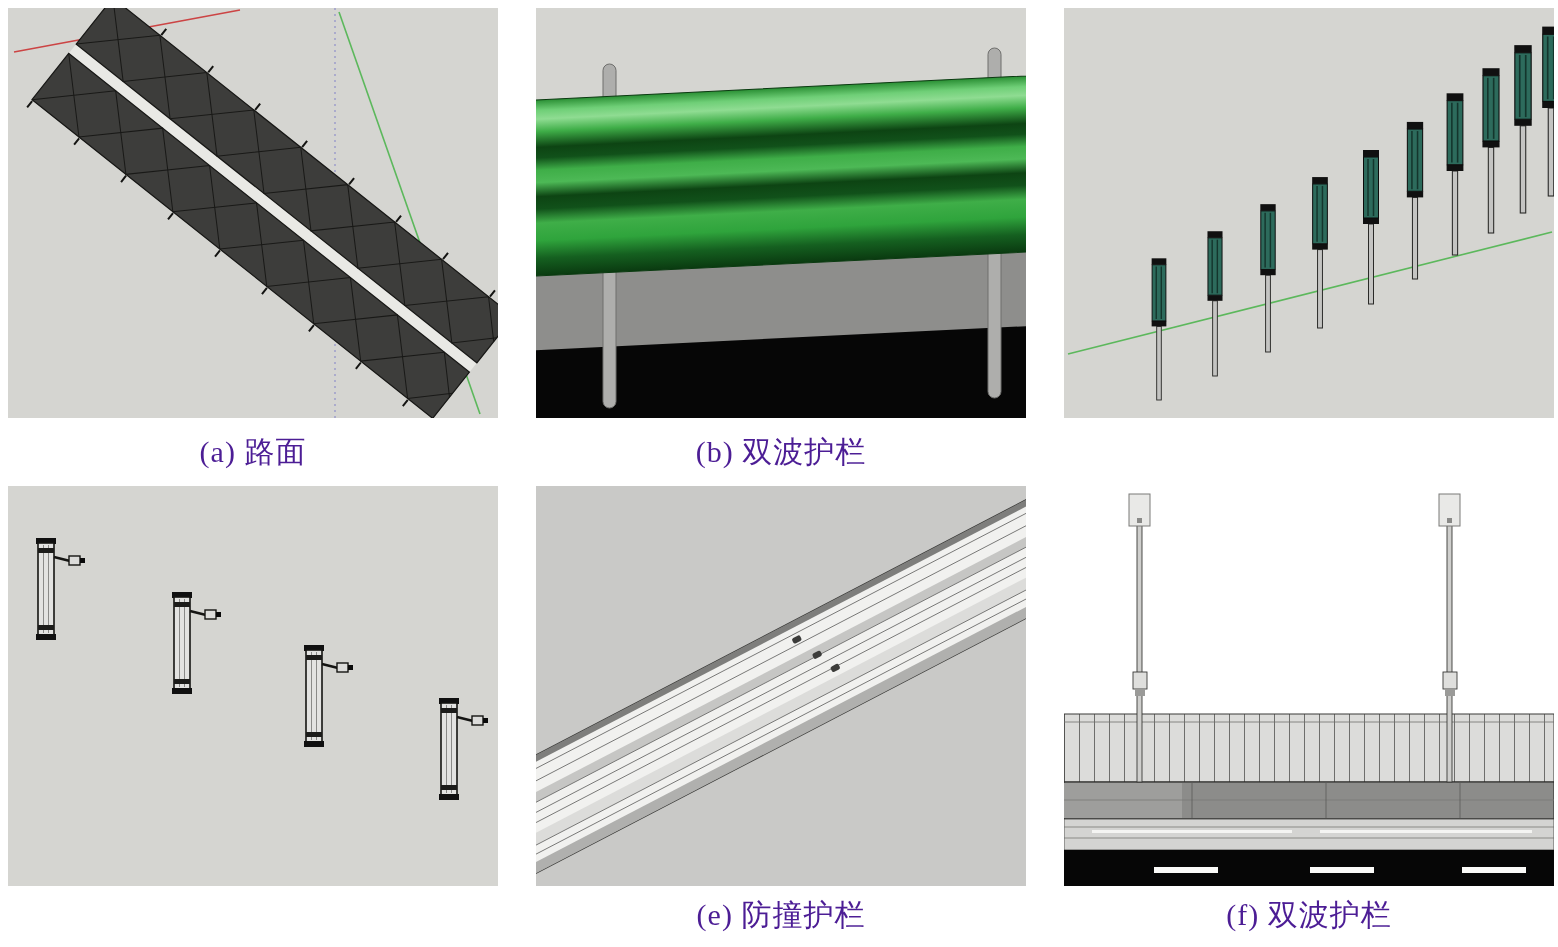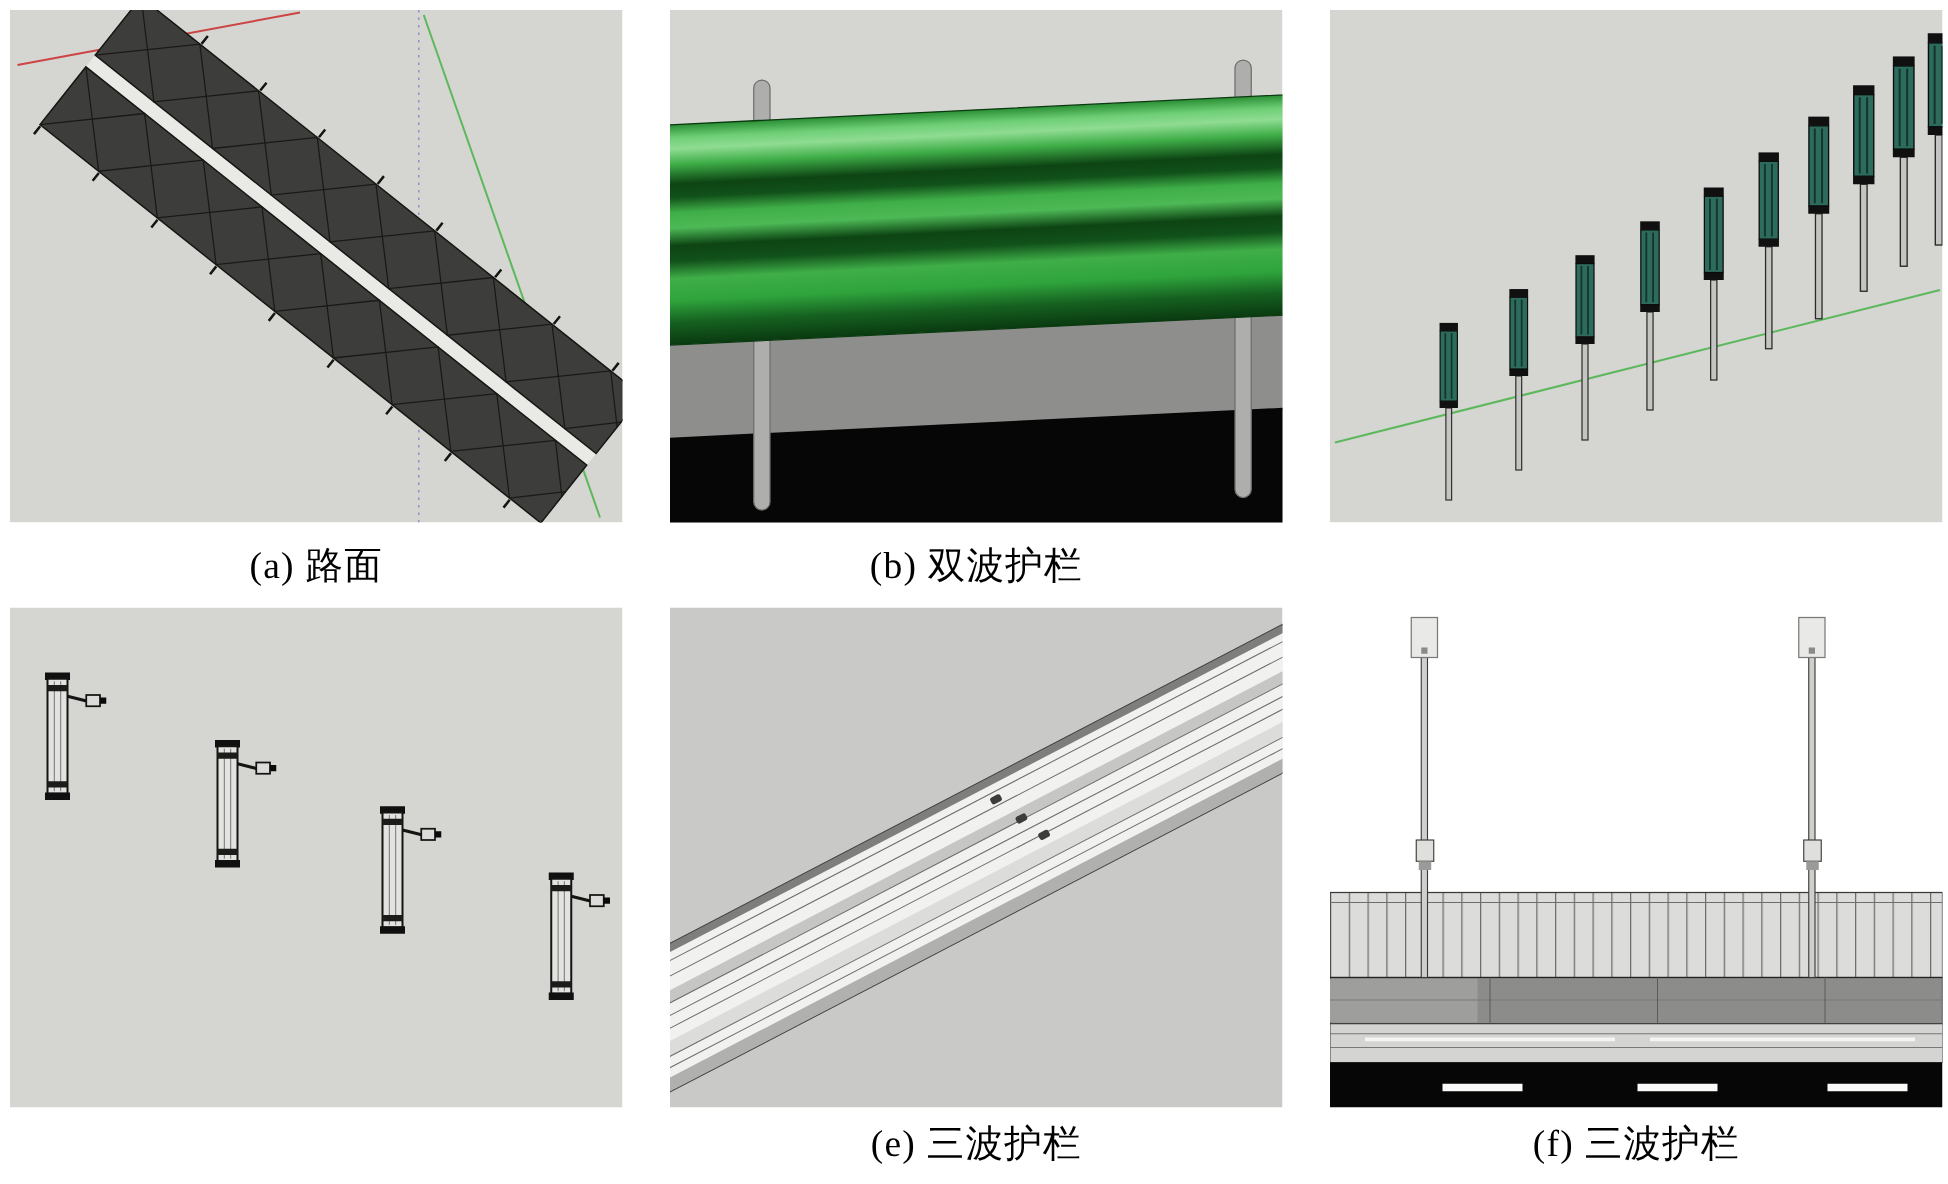--- a/index.html
+++ b/index.html
@@ -9,21 +9,21 @@
     grid-template-columns: repeat(3, 490px);
     column-gap: 38px;
     padding: 8px;
     box-sizing: border-box;
   }
   .cell { display: flex; flex-direction: column; align-items: center; }
   .cell svg { display: block; }
   .caption {
     display: flex; align-items: center; justify-content: center;
     font-family: "Liberation Serif", "DejaVu Serif", serif;
-    font-size: 30px; color: #000000; letter-spacing: 1px;
+    font-size: 30px; color: #4c1d95; letter-spacing: 1px;
   }
   .row1 .caption { height: 68px; }
   .row2 .caption { height: 58px; }
 </style>
 </head>
 <body>
 
 <div class="figure">
 
   <div class="cell row1">
@@ -154,21 +154,21 @@
           <line x1="-130" y1="228" x2="630" y2="228"></line>
           <line x1="-130" y1="236" x2="630" y2="236"></line>
         </g>
         <g fill="#3c3c3a">
           <rect x="276" y="163" width="9" height="6" rx="2"></rect>
           <rect x="287" y="186" width="9" height="6" rx="2"></rect>
           <rect x="297" y="206" width="9" height="6" rx="2"></rect>
         </g>
       </g>
     </svg>
-    <div class="caption">(e) 三波护栏</div>
+    <div class="caption">(e) 防撞护栏</div>
   </div>
 
   <div class="cell row2">
     <svg width="490" height="400" viewBox="0 0 490 400">
       <defs>
         <pattern id="hatchF" x="0" y="228" width="15" height="68" patternUnits="userSpaceOnUse">
           <rect width="15" height="68" fill="#dcdcda"></rect>
           <line x1="0.5" y1="0" x2="0.5" y2="68" stroke="#6e6e6c" stroke-width="1"></line>
         </pattern>
       </defs>
@@ -200,16 +200,16 @@
         <rect x="71" y="203" width="10" height="7" fill="#9a9a98"></rect>
       </g>
       <g>
         <rect x="383" y="38" width="5" height="258" fill="#cfcfcd" stroke="#3a3a38" stroke-width="0.9"></rect>
         <rect x="375" y="8" width="21" height="32" fill="#e9e9e7" stroke="#7a7a78" stroke-width="1"></rect>
         <rect x="383" y="32" width="5" height="5" fill="#8a8a88"></rect>
         <rect x="379" y="186" width="14" height="17" fill="#dfdfdd" stroke="#3a3a38" stroke-width="0.9"></rect>
         <rect x="381" y="203" width="10" height="7" fill="#9a9a98"></rect>
       </g>
     </svg>
-    <div class="caption">(f) 三波护栏</div>
+    <div class="caption">(f) 双波护栏</div>
   </div>
 
 </div>
 
 </body></html>

